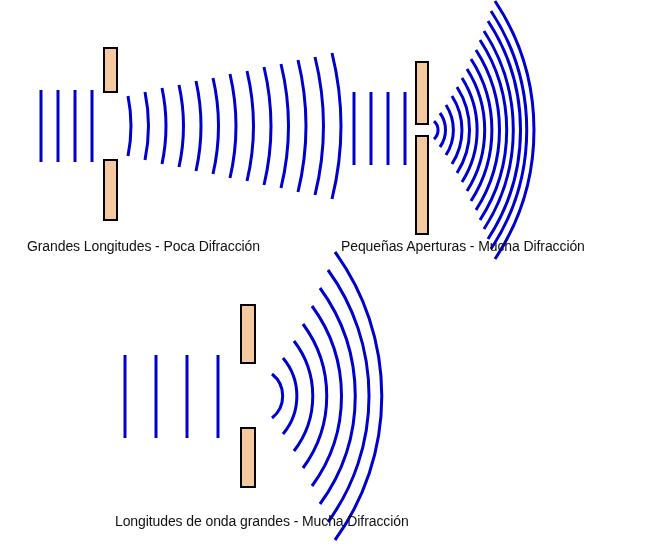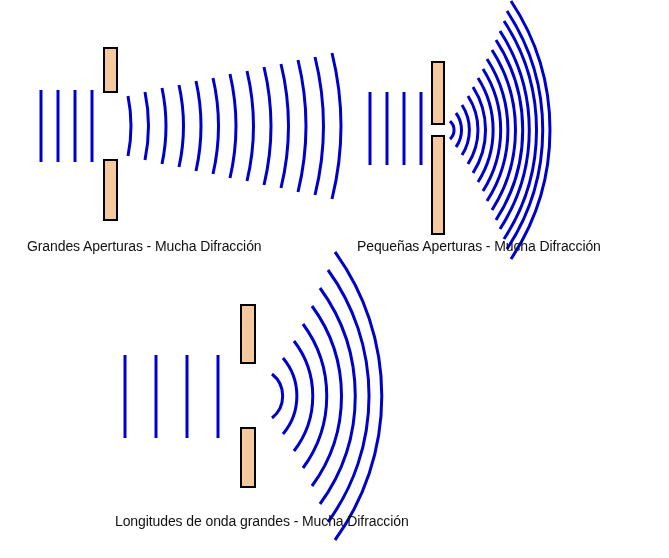--- a/index.html
+++ b/index.html
@@ -49,24 +49,24 @@
       <path class="wavefront" d="M 281 64 Q 296 126 281 188"></path>
       <path class="wavefront" d="M 298 60 Q 314 126 298 192"></path>
       <path class="wavefront" d="M 315 57 Q 332 126 315 195"></path>
       <path class="wavefront" d="M 332 53 Q 350 126 332 199"></path>
     </g>
     <g>
       <rect class="barrier" x="104" y="48" width="13" height="44"></rect>
       <rect class="barrier" x="104" y="160" width="13" height="60"></rect>
     </g>
   </svg>
-  <div class="caption" style="left:27px;top:238px;">Grandes Aperturas - Mucha Difracción</div>
+  <div class="caption" style="left:27px;top:238px;">Grandes Longitudes - Poca Difracción</div>
 </div>
 
-<div class="panel" style="left:340px;top:0;width:329px;height:265px;text-align:center;">
+<div class="panel" style="left:324px;top:0;width:329px;height:265px;text-align:center;">
   <svg class="stage" width="329" height="235" viewBox="340 0 329 235" style="left:0;">
     <g>
       <line class="plane" x1="370" y1="92" x2="370" y2="165"></line>
       <line class="plane" x1="387" y1="92" x2="387" y2="165"></line>
       <line class="plane" x1="404" y1="92" x2="404" y2="165"></line>
       <line class="plane" x1="421" y1="92" x2="421" y2="165"></line>
     </g>
     <g>
       <path class="wavefront" d="M 450 121 A 12 12 0 0 1 450 139"></path>
       <path class="wavefront" d="M 456 113 A 29 29 0 0 1 456 147"></path>

